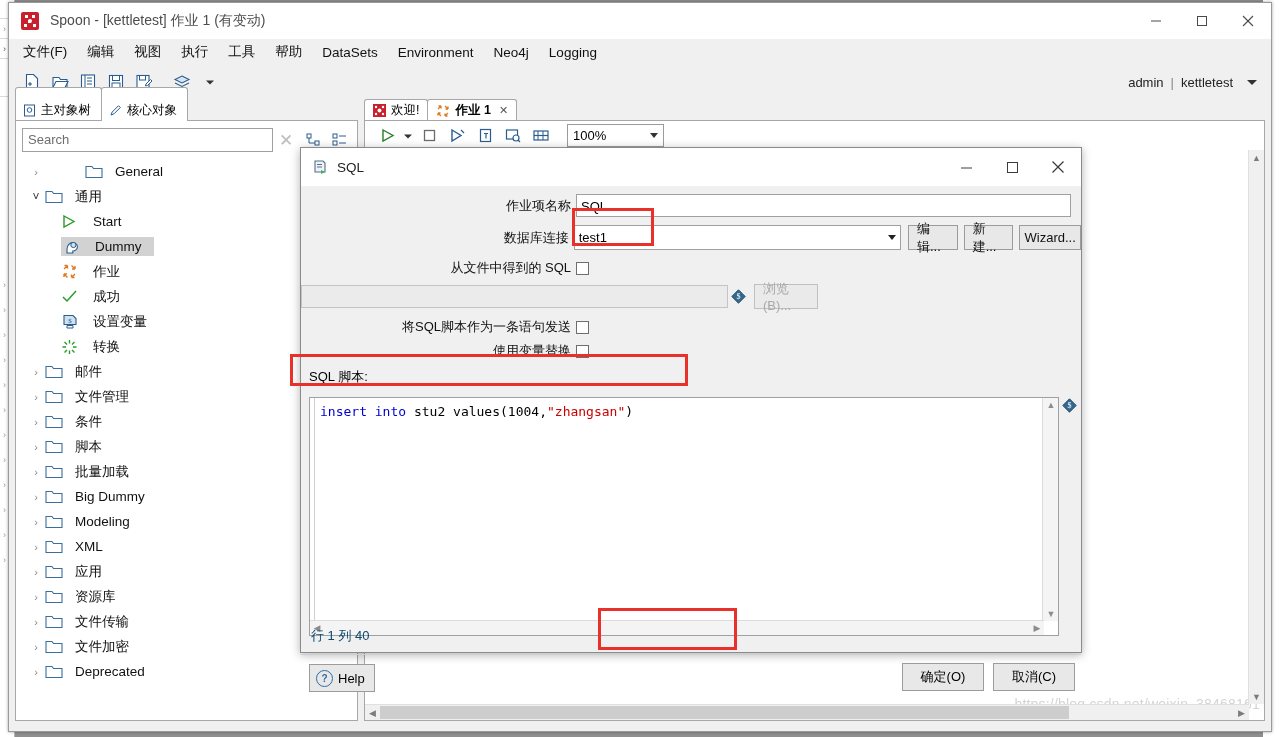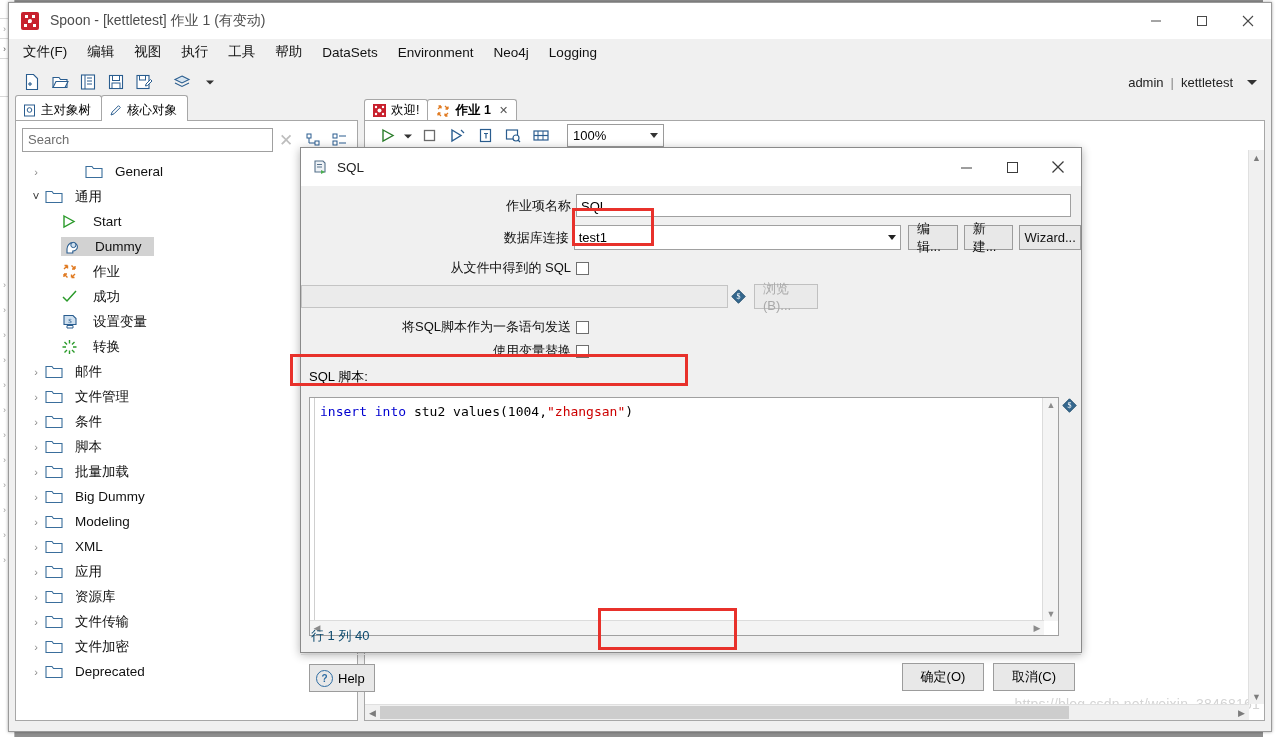--- a/index.html
+++ b/index.html
@@ -35,21 +35,21 @@
   .tb-ico{width:26px;height:24px;display:flex;align-items:center;justify-content:center;margin-right:2px;}
   .tb-sep{width:10px;}
   .user-area{position:absolute;right:14px;top:0;height:34px;display:flex;align-items:center;font-size:13px;color:#222;justify-content:flex-end;}
   .user-area .sep{margin:0 7px;color:#888;}
   .caret{margin-left:14px;width:0;height:0;border-left:5px solid transparent;border-right:5px solid transparent;border-top:5px solid #333;}
   
   .workarea{position:absolute;left:0;right:0;top:96px;bottom:0;background:#f0f0f0;}
   
   .leftpanel{position:absolute;left:6px;top:0;width:343px;bottom:10px;}
   .tabstrip{height:22px;position:relative;display:flex;align-items:flex-end;}
-  .ltab{height:21px;display:flex;align-items:center;padding:4px 10px 0 7px;font-size:12.5px;background:#fff;
+  .ltab{height:21px;display:flex;align-items:center;padding:12px 10px 0 7px;font-size:12.5px;background:#fff;
         border:1px solid #a7a7a7;border-bottom:none;border-radius:3px 3px 0 0;margin-right:-1px;position:relative;}
   .ltab.active{z-index:2;}
   .ltab .ticon{margin-right:5px;display:flex;}
   .panelbox{position:absolute;left:0;right:0;top:21px;bottom:0;background:#fff;border:1px solid #a7a7a7;}
   .searchrow{height:30px;display:flex;align-items:center;padding:4px 6px 0 6px;}
   .searchinput{flex:1;height:22px;border:1px solid #a0a0a0;background:#fff;font-size:13px;color:#6e6e6e;
                padding:0 5px;line-height:22px;}
   .searchclear{width:26px;display:flex;align-items:center;justify-content:center;color:#bdbdbd;font-size:17px;}
   .sbtn{width:22px;height:20px;display:flex;align-items:center;justify-content:center;margin-left:4px;}
   .tree{position:absolute;left:1px;right:1px;top:34px;bottom:1px;overflow:hidden;padding-top:4px;}

